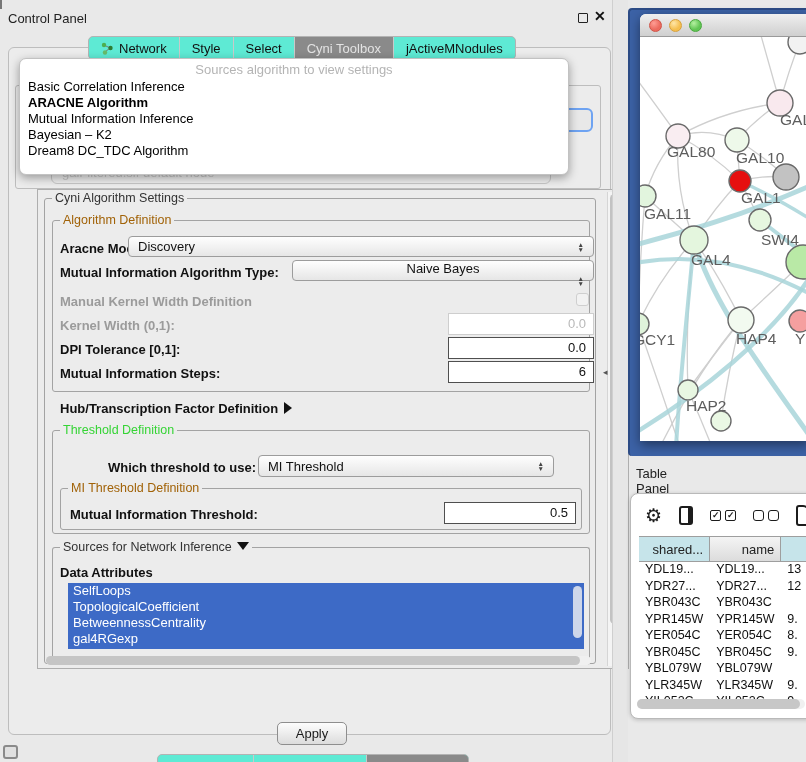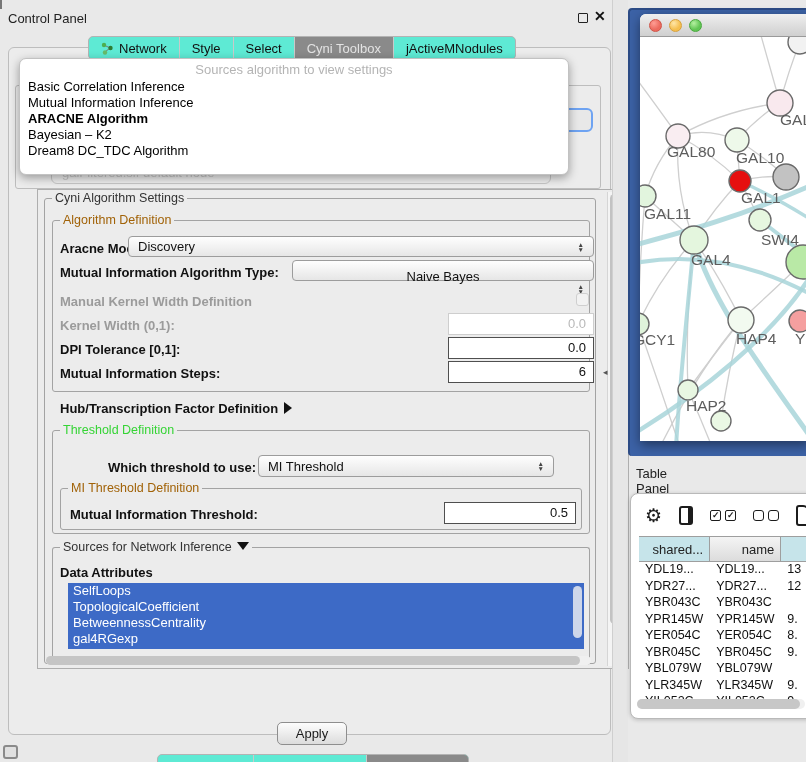--- a/index.html
+++ b/index.html
@@ -53,21 +53,21 @@
             font-size:12.5px; white-space:nowrap; }
   .tlabel.blue { color:#a16207; }
   .tlabel.green { color:#35d435; }
   .tlabel.dark { color:#333; }
   .flabel { position:absolute; font-size:13px; font-weight:bold; color:#111; white-space:nowrap; }
   .flabel.dis { color:#9b9b9b; }
   .field { position:absolute; background:#fff; border:1px solid #4f4f4f; font-size:13px;
            text-align:right; padding:2px 7px; color:#111; }
   .field.dis { border:1px solid #cecece; color:#b9b9b9; }
   .combo { position:absolute; background:linear-gradient(#fefefe,#e6e6e6); border:1px solid #9c9c9c;
-           border-radius:4px; font-size:13px; display:flex; align-items:center; padding:8px 9px; color:#111; }
+           border-radius:4px; font-size:13px; display:flex; align-items:center; padding:0 9px; color:#111; }
   .combo .arrows { margin-left:auto; display:flex; flex-direction:column; line-height:5px;
                    font-size:6.5px; color:#444; padding-left:8px; }
   .cbx { position:absolute; width:13px; height:13px; border:1px solid #cfcfcf; border-radius:3px; background:#f2f2f2; }
   .vsb-track { position:absolute; right:8px; top:2px; width:13px; height:474px; background:#f4f4f4;
                border-left:1px solid #d5d5d5; }
   .vsb-thumb { position:absolute; left:2px; top:2px; width:9px; height:430px; background:#c2c2c2; border-radius:5px; }
   .hsb { position:absolute; left:8px; bottom:3px; width:545px; height:9px; background:#f0f0f0; border-radius:5px; }
   .hsb .thumb { width:98%; height:100%; background:#c5c5c5; border-radius:5px; }
   #attr-list { position:absolute; background:#3d6ac6; color:#fff; font-size:13px; overflow:hidden; }
   .attr-item { height:16px; line-height:16px; padding-left:5px; white-space:nowrap; }
@@ -139,22 +139,22 @@
   <div class="abs" id="cp-body">
 
     <div class="abs" id="behind-box"></div>
     <div class="abs" id="focus-frag"></div>
     <div class="abs" id="faint-combo">galFiltered.sif default node</div>
 
     <div class="abs" id="algo-dd">
       <div id="algo-dd-header">Sources algorithm to view settings</div>
       <div id="algo-items">
           <div class="algo-item">Basic Correlation Inference</div>
+          <div class="algo-item bold">ARACNE Algorithm</div>
           <div class="algo-item">Mutual Information Inference</div>
-          <div class="algo-item bold">ARACNE Algorithm</div>
           <div class="algo-item">Bayesian – K2</div>
           <div class="algo-item">Dream8 DC_TDC Algorithm</div>
         </div>
     </div>
 
     <div class="abs" id="settings">
 
       <div class="tgroup" style="left:6px; top:8px; width:552px; height:466px;">
         <span class="tlabel dark">Cyni Algorithm Settings</span>
       </div>

